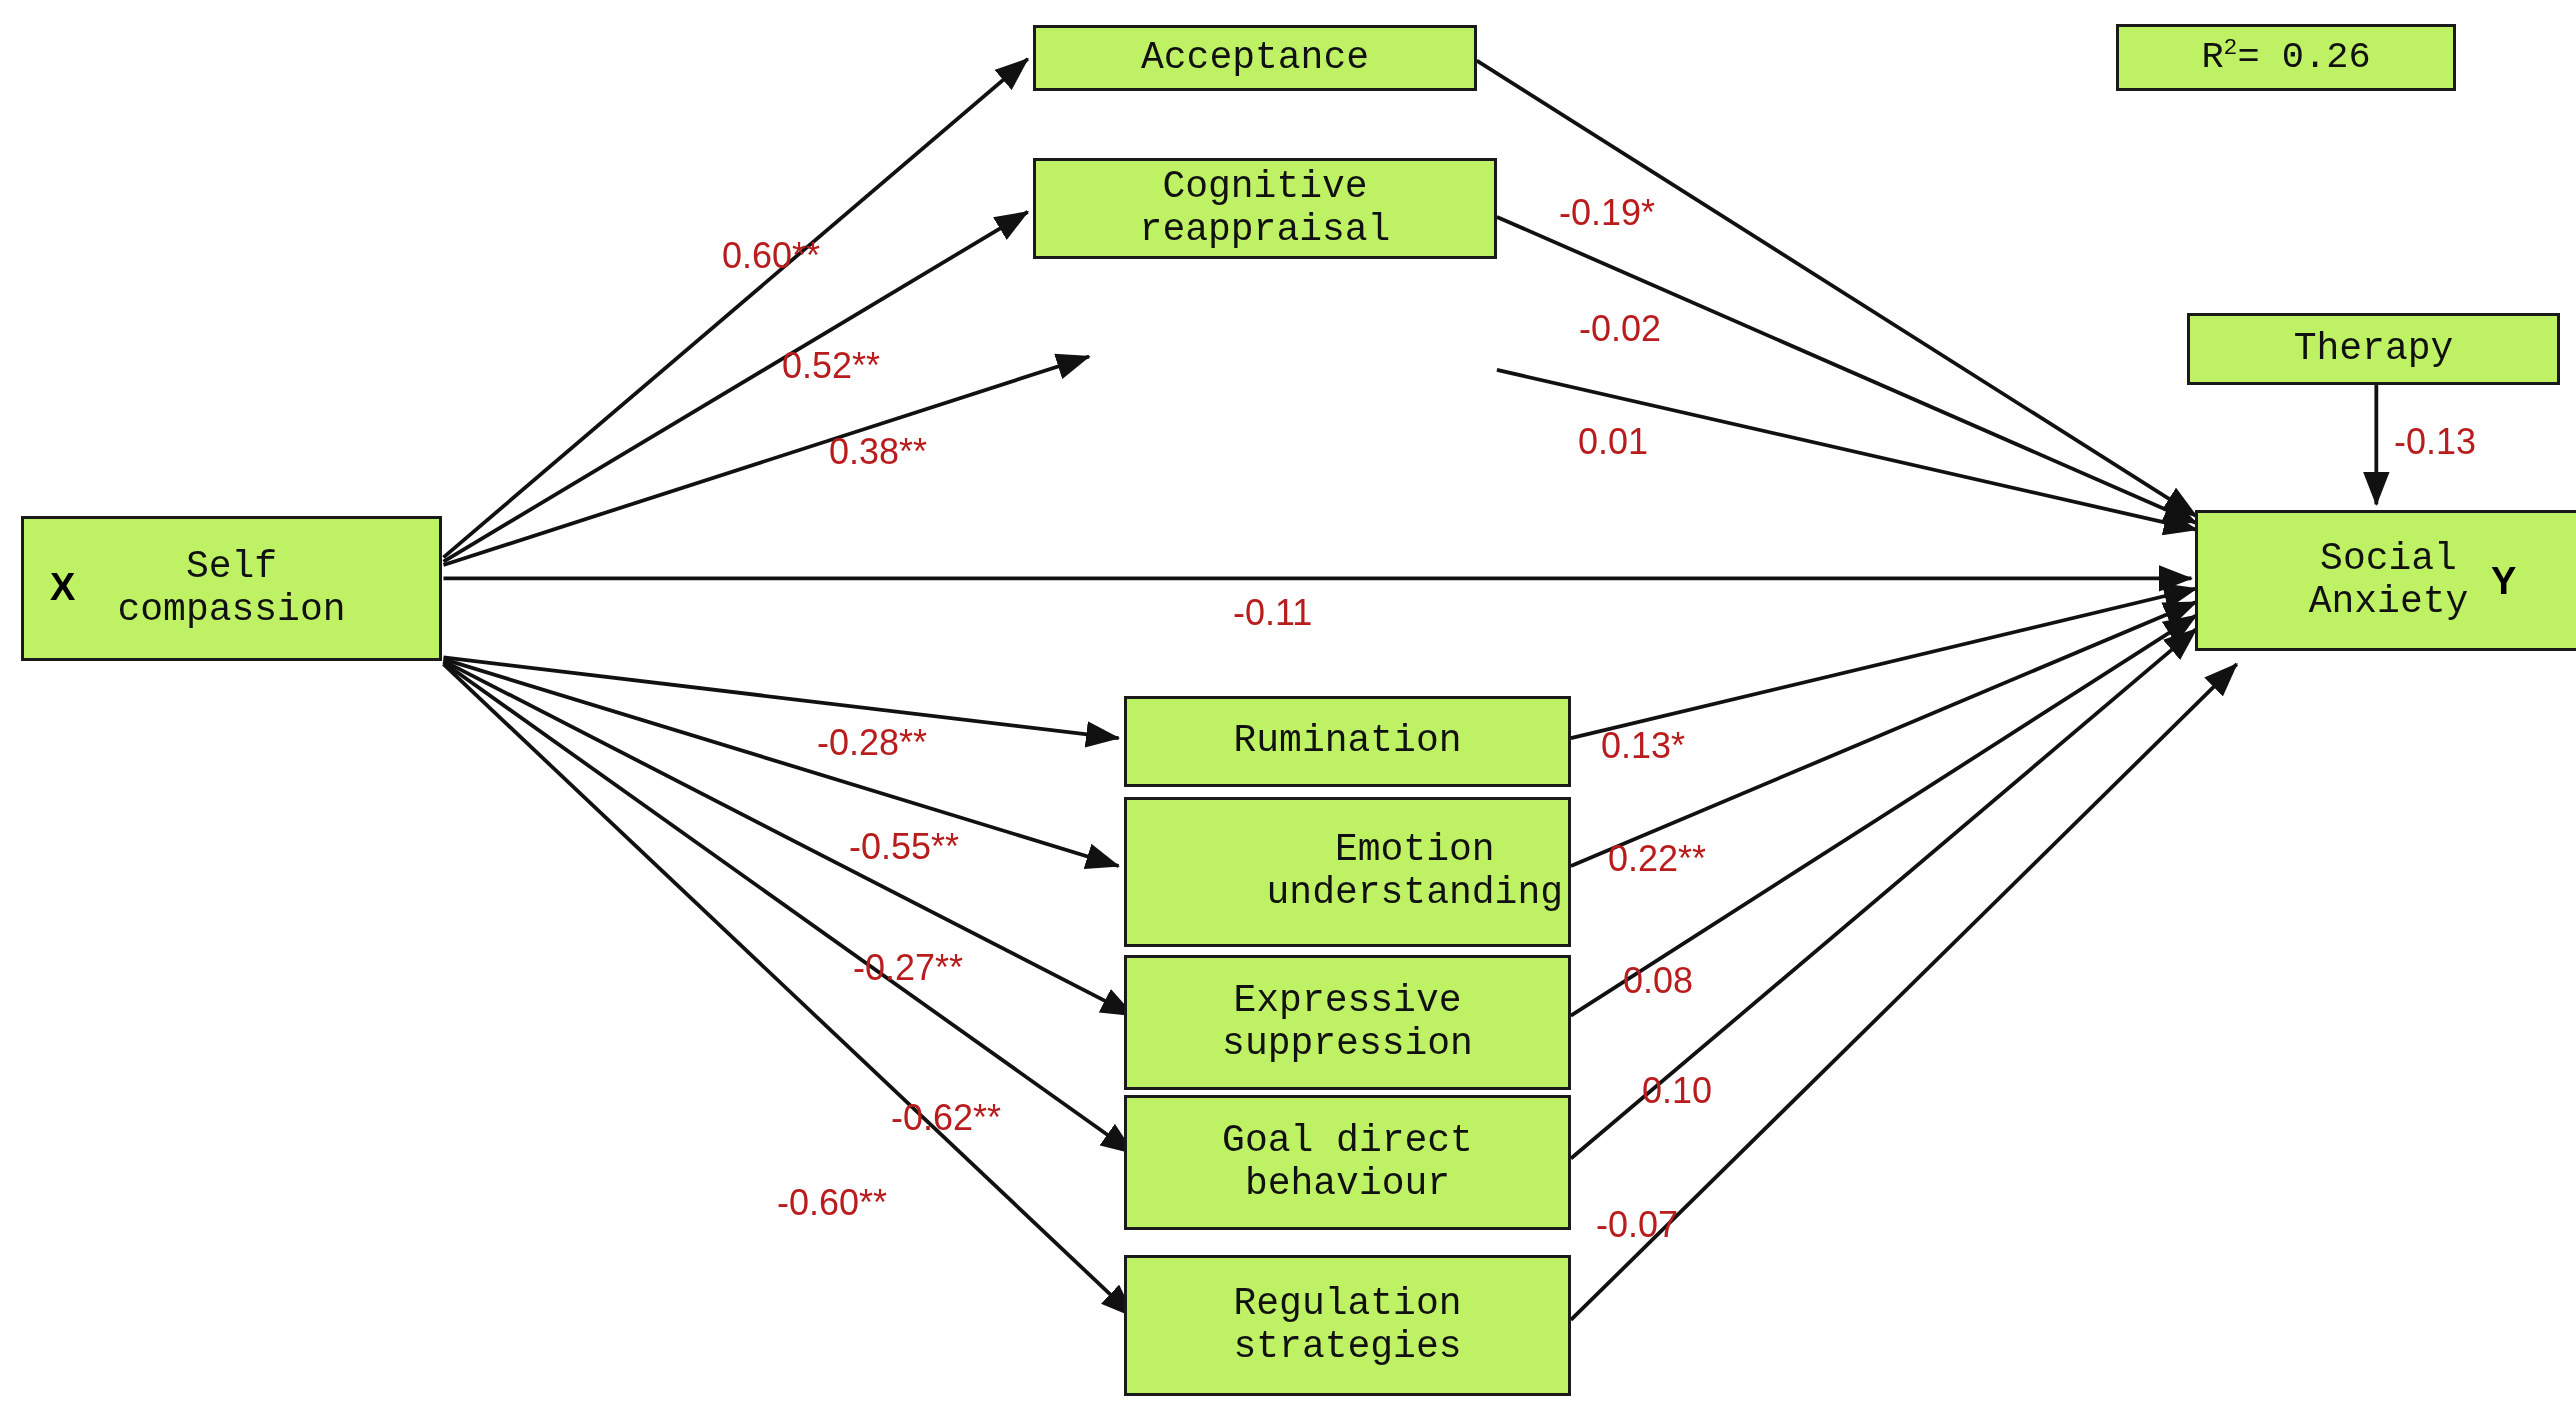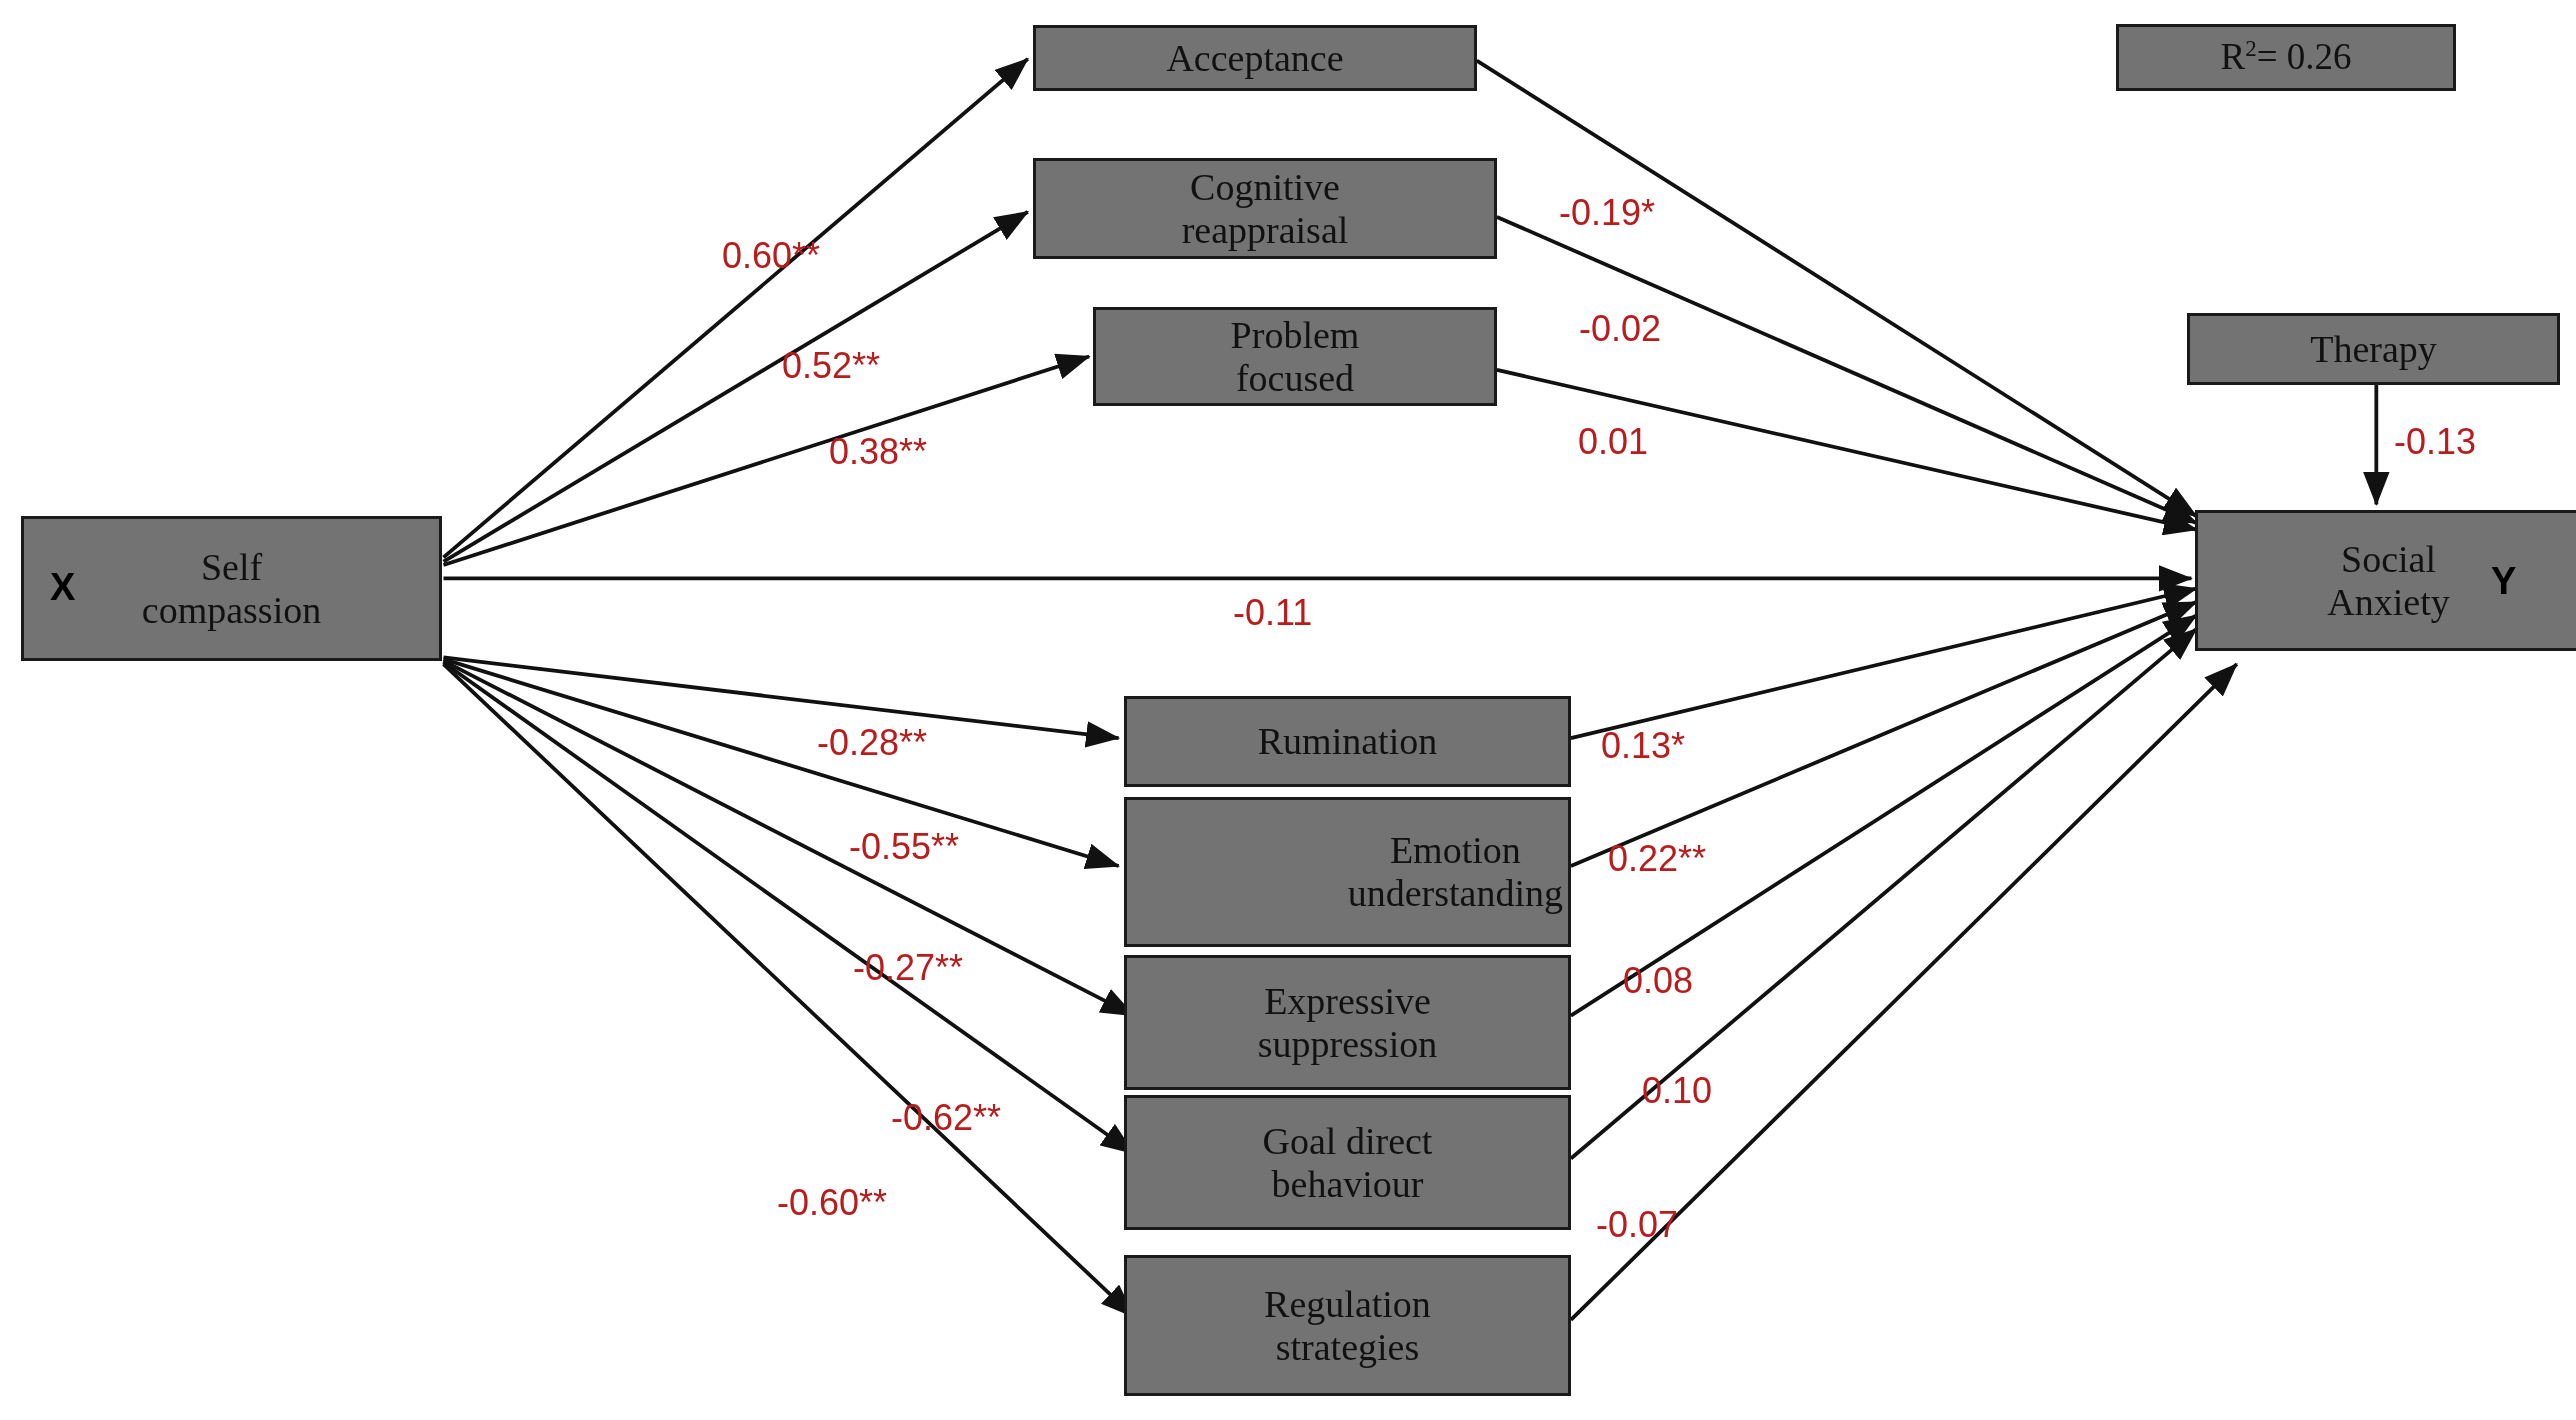--- a/index.html
+++ b/index.html
@@ -23,26 +23,26 @@
     left: 0;
     top: 0;
     width: 2576px;
     height: 1420px;
     pointer-events: none;
   }
   .node {
     position: absolute;
     box-sizing: border-box;
     border: 3.4px solid #1a1a1a;
-    background: #737373;
+    background: #bef264;
     display: flex;
     align-items: center;
     justify-content: center;
     text-align: center;
-    font-family: Liberation Serif, serif;
+    font-family: Liberation Mono, monospace;
     color: #111111;
     line-height: 1.12;
     z-index: 3;
   }
   .node .label {
     white-space: pre-line;
     padding: 0 5px;
   }
   .node-lg .label { font-size: 38px; }
   .node-md .label { font-size: 38px; }
@@ -114,24 +114,20 @@
 
   <div class="node node-md" style="left:1033px; top:25px; width:444px; height:66px;">
     <span class="label">Acceptance</span>
   </div>
 
   <div class="node node-md" style="left:1033px; top:158px; width:464px; height:101px;">
     <span class="label">Cognitive
 reappraisal</span>
   </div>
 
-  <div class="node node-md" style="left:1093px; top:307px; width:404px; height:99px;">
-    <span class="label">Problem
-focused</span>
-  </div>
 
   <div class="node node-md" style="left:1124px; top:696px; width:447px; height:91px;">
     <span class="label">Rumination</span>
   </div>
 
   <div class="node node-md" style="left:1124px; top:797px; width:447px; height:150px;justify-content:flex-end;">
     <span class="label">Emotion
 understanding</span>
   </div>
 

